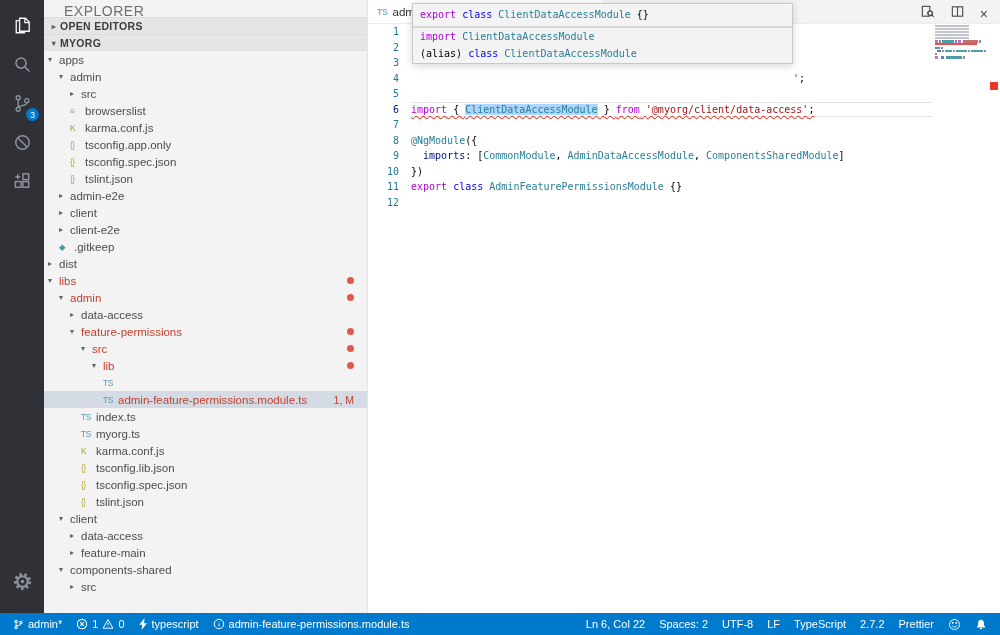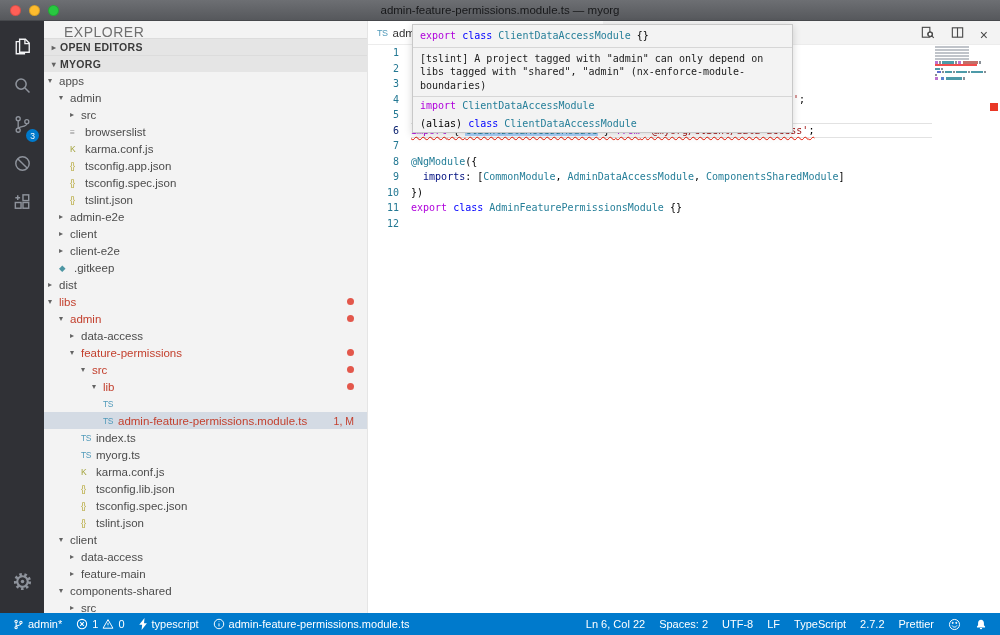--- a/index.html
+++ b/index.html
@@ -83,28 +83,20 @@
   .sleft,.sright{display:flex;align-items:center;height:22px}
   .sright{margin-left:auto}
   .sitem{display:flex;align-items:center;gap:4px;padding:0 7px;height:22px;cursor:pointer}
   .sicon{display:flex;align-items:center}
 </style>
 </head>
 <body>
 
 <div class="window">
 
-  <div class="titlebar">
-    <div class="traffic">
-      <span class="tl c"></span>
-      <span class="tl m"></span>
-      <span class="tl z"></span>
-    </div>
-    <span class="title-text">admin-feature-permissions.module.ts — myorg</span>
-  </div>
 
   <div class="main">
     <div class="activitybar">
       <div class="ab-item active">
         <span><svg width="25" height="25" viewBox="0 0 26 26" fill="none" stroke="currentColor" stroke-width="1.4">
               <path d="M10 5.5h6l4 4V19H10z"></path>
               <path d="M15.5 5.5V10H20"></path>
               <path d="M10 8H6.5v12.5H15V19"></path>
             </svg></span>
       </div>
@@ -172,21 +164,21 @@
           <div class="trow" style="padding-left: 26px;">
             <span class="ficon" style="color: rgb(140, 140, 140);">≡</span>
             <span class="tlabel">browserslist</span>
           </div>
           <div class="trow" style="padding-left: 26px;">
             <span class="ficon" style="color: rgb(163, 163, 59);">K</span>
             <span class="tlabel">karma.conf.js</span>
           </div>
           <div class="trow" style="padding-left: 26px;">
             <span class="ficon" style="color: rgb(183, 169, 60);">{}</span>
-            <span class="tlabel">tsconfig.app.json</span>
+            <span class="tlabel">tsconfig.app.only</span>
           </div>
           <div class="trow" style="padding-left: 26px;">
             <span class="ficon" style="color: rgb(183, 169, 60);">{}</span>
             <span class="tlabel">tsconfig.spec.json</span>
           </div>
           <div class="trow" style="padding-left: 26px;">
             <span class="ficon" style="color: rgb(183, 169, 60);">{}</span>
             <span class="tlabel">tslint.json</span>
           </div>
           <div class="trow" style="padding-left: 15px;">
@@ -384,21 +376,20 @@
             <span class="mmseg" style="width: 15.95px; background: rgb(77, 154, 168);"></span>
             <span class="mmseg" style="width: 2px; background: rgb(138, 143, 150);"></span>
           </div>
           <div class="mmrow"></div>
         </div>
       <div class="ruler-error"></div>
 
       <div class="hover">
         <div class="hover-row"><span class="tok-kw">export</span><span class="tok-plain"> </span><span class="tok-kwb">class</span><span class="tok-plain"> </span><span class="tok-type">ClientDataAccessModule</span><span class="tok-plain"> {}</span></div>
         <div class="hover-sep"></div>
-        <div class="hover-row hover-msg">[tslint] A project tagged with "admin" can only depend on libs tagged with "shared", "admin" (nx-enforce-module-boundaries)</div>
         <div class="hover-sep"></div>
         <div class="hover-row tight"><span class="tok-kw">import</span><span class="tok-plain"> </span><span class="tok-type">ClientDataAccessModule</span></div>
         <div class="hover-row tight"><span class="tok-plain">(alias) </span><span class="tok-kwb">class</span><span class="tok-plain"> </span><span class="tok-type">ClientDataAccessModule</span></div>
       </div>
     </div>
   </div>
 
   <div class="statusbar">
     <div class="sleft">
         <div class="sitem">

